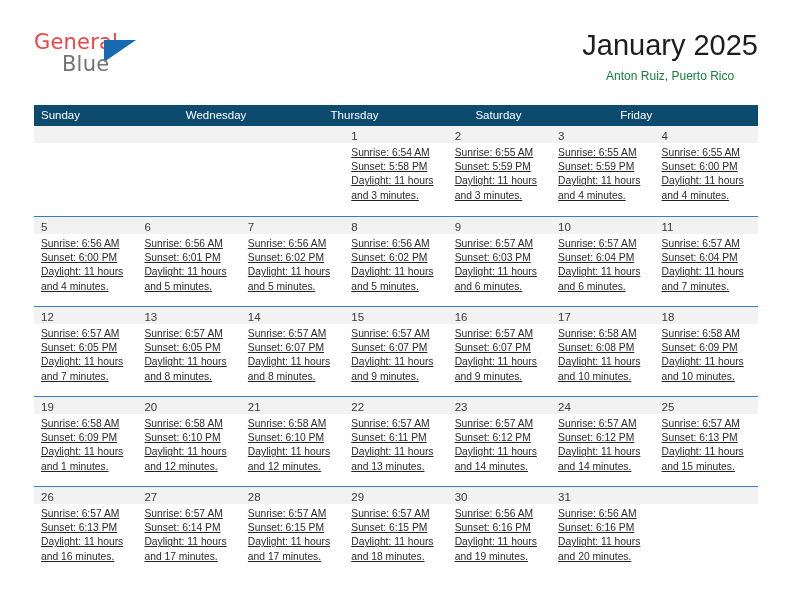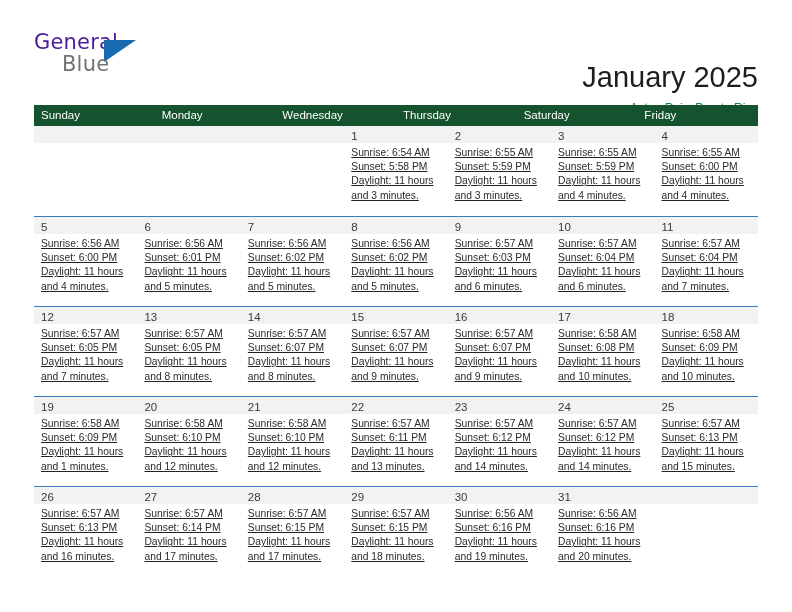--- a/index.html
+++ b/index.html
@@ -35,21 +35,21 @@
     top: 2px;
     width: 120px;
     height: 56px;
   }
   .logo-general {
     position: absolute;
     left: 0;
     top: 0;
     font-size: 21px;
     letter-spacing: 0.2px;
-    color: #4c1d95;
+    color: #ef4444;
     font-family: "DejaVu Sans", sans-serif;
     font-weight: 400;
   }
   .logo-blue {
     position: absolute;
     left: 28px;
     top: 22px;
     font-size: 21px;
     letter-spacing: 0.2px;
     color: #737373;
@@ -62,22 +62,21 @@
     top: 10px;
     width: 0;
     height: 0;
     border-left: 32px solid #1769b0;
     border-bottom: 22px solid transparent;
   }
   .title-block {
     position: absolute;
     right: 0;
     top: 0;
-    text-align: right;
-    margin-top: 32px;
+    text-align: center;
   }
   .cal-title {
     font-size: 29px;
     font-weight: 400;
     color: #1d1d1d;
     line-height: 34px;
     font-family: "Liberation Sans", sans-serif;
     white-space: nowrap;
   }
   .cal-subtitle {
@@ -91,21 +90,21 @@
 
   
   .calendar {
     position: absolute;
     left: 34px;
     top: 105px;
     width: 724px;
   }
   .weekdays {
     display: flex;
-    background: #14532d;
+    background: #0c4a6e;
     height: 21px;
   }
   .weekday {
     flex: 1 1 0;
     color: #ffffff;
     font-size: 11.5px;
     line-height: 21px;
     padding-left: 7px;
     box-sizing: border-box;
     white-space: nowrap;
@@ -166,21 +165,20 @@
     <div class="title-block">
       <div class="cal-title">January 2025</div>
       <div class="cal-subtitle">Anton Ruiz, Puerto Rico</div>
     </div>
 
   </div>
 
   <div class="calendar">
     <div class="weekdays">
         <div class="weekday">Sunday</div>
-        <div class="weekday">Monday</div>
         <div class="weekday">Wednesday</div>
         <div class="weekday">Thursday</div>
         <div class="weekday">Saturday</div>
         <div class="weekday">Friday</div>
       </div>
     <div>
         <div class="week first">
           <div class="day empty">
             <div class="day-head"><span class="day-num"></span></div>
           </div>

